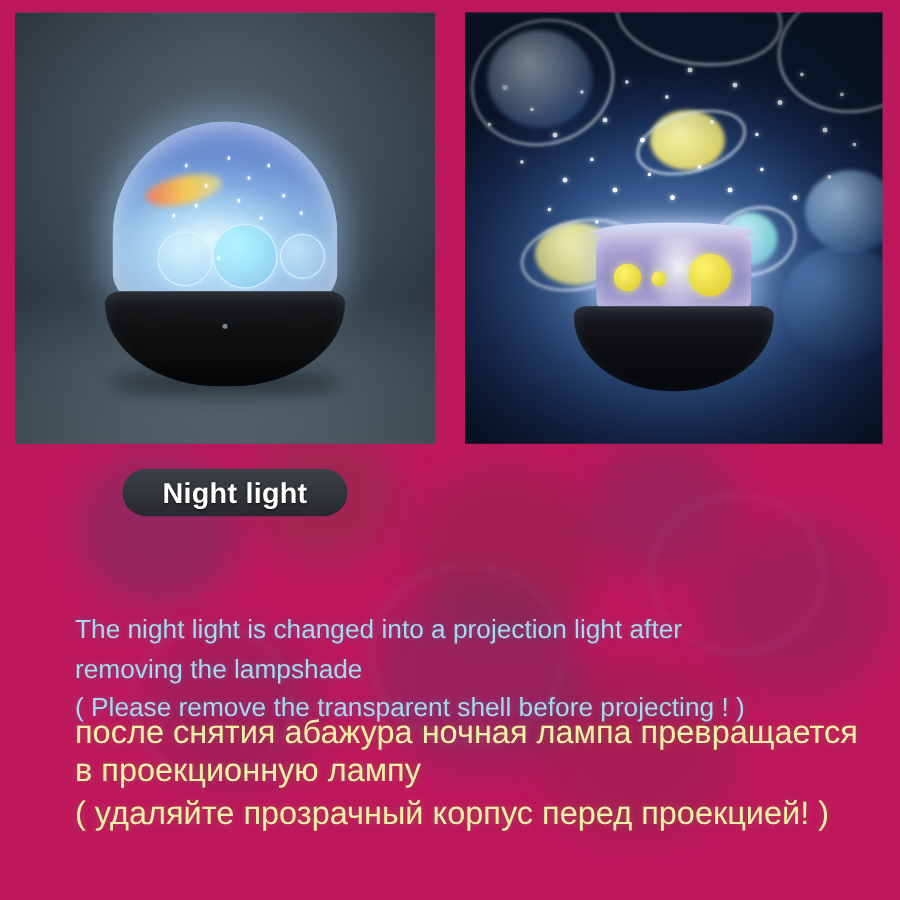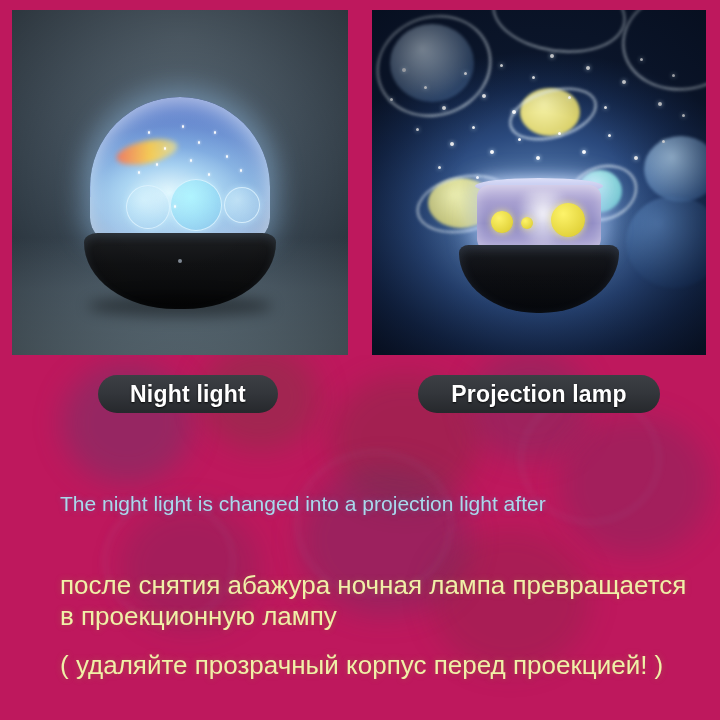--- a/index.html
+++ b/index.html
@@ -251,21 +251,21 @@
   .caption.ru {
     color: #f0f0a8;
     font-size: 26px;
     text-shadow: 0 0 6px rgba(150,150,60,0.4);
   }
   #en-0 { top: 450px; }
   #en-1 { top: 482px; }
   #en-2 { top: 513px; }
   #ru-0 { top: 572px; }
   #ru-1 { top: 603px; }
-  #ru-2 { top: 652px; }
+  #ru-2 { top: 637px; }
 </style>
 </head>
 <body>
 
 <div id="page">
 
   <div class="bokeh-layer">
     <div class="blob" style="left:62px; top:8px; width:130px; height:120px; background:rgba(60,72,108,0.30);"></div>
     <div class="blob" style="left:200px; top:-10px; width:120px; height:105px; background:rgba(82,78,46,0.26);"></div>
     <div class="blob" style="left:330px; top:20px; width:150px; height:130px; background:rgba(70,64,40,0.22);"></div>
@@ -375,21 +375,22 @@
         <div class="dot" style="left:44px; top:32px; width:12px; height:12px;"></div>
         <div class="dot" style="left:74px; top:18px; width:34px; height:34px;"></div>
       </div>
       <div class="bowl"></div>
     </div>
 
     <div class="proj-vignette"></div>
   </div>
 
   <div class="pill" id="pill-night">Night light</div>
-  <div class="pill" id="pill-projection">Projection lamp</div>
 
   <div class="caption en" id="en-0">The night light is changed into a projection light after</div>
+  <div class="caption en" id="en-1">removing the lampshade</div>
+  <div class="caption en" id="en-2">( Please remove the  transparent shell before projecting ! )</div>
 
   <div class="caption ru" id="ru-0">после снятия абажура ночная лампа превращается</div>
   <div class="caption ru" id="ru-1">в проекционную лампу</div>
   <div class="caption ru" id="ru-2">( удаляйте прозрачный корпус перед проекцией! )</div>
 
 </div>
 
 </body></html>

